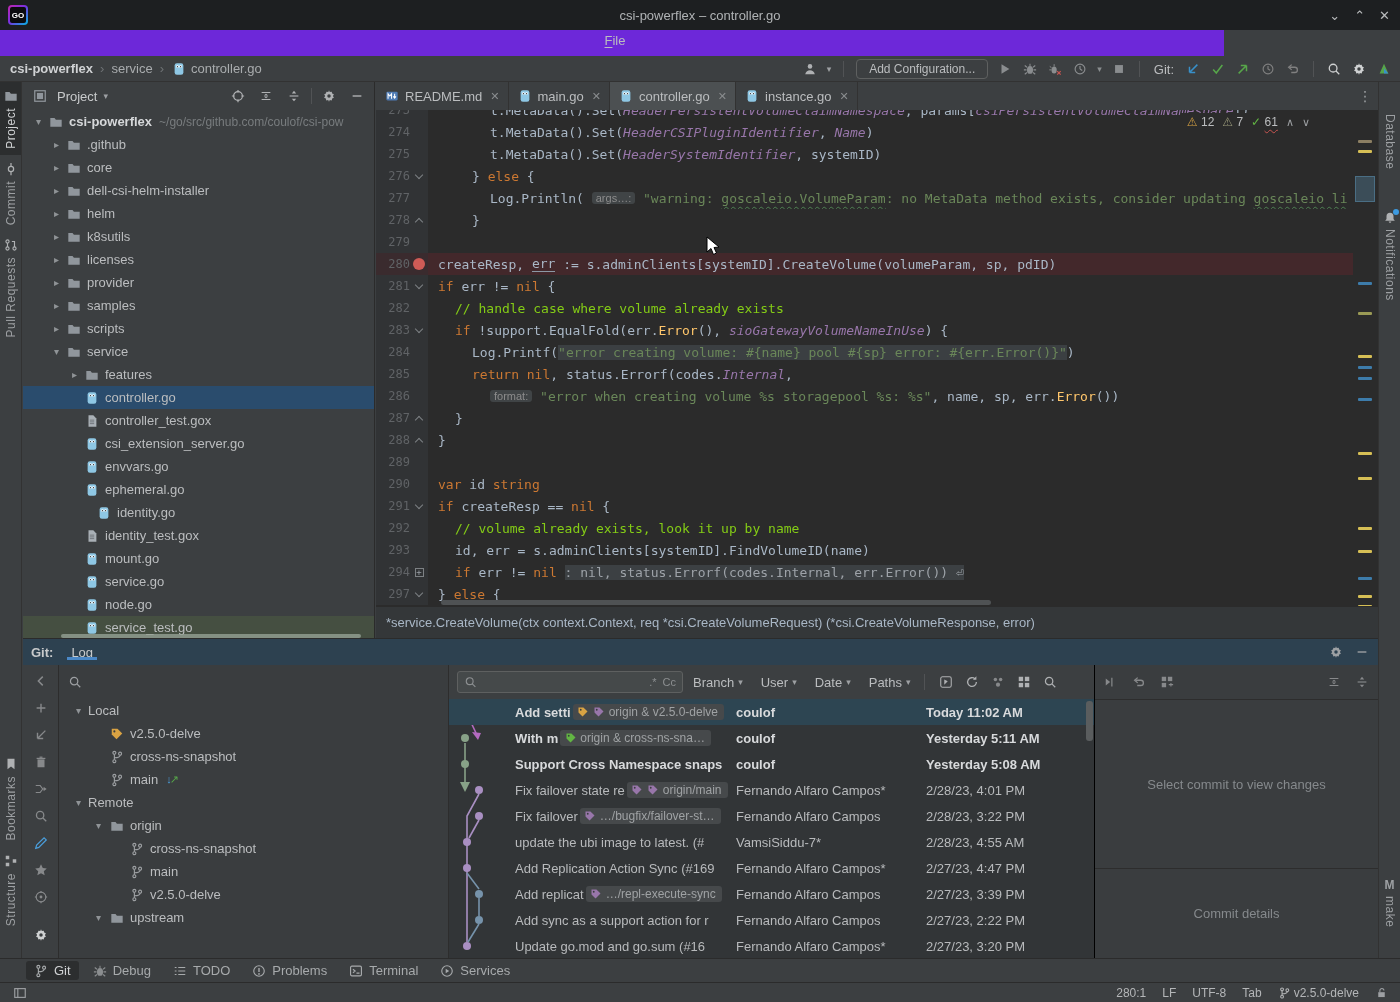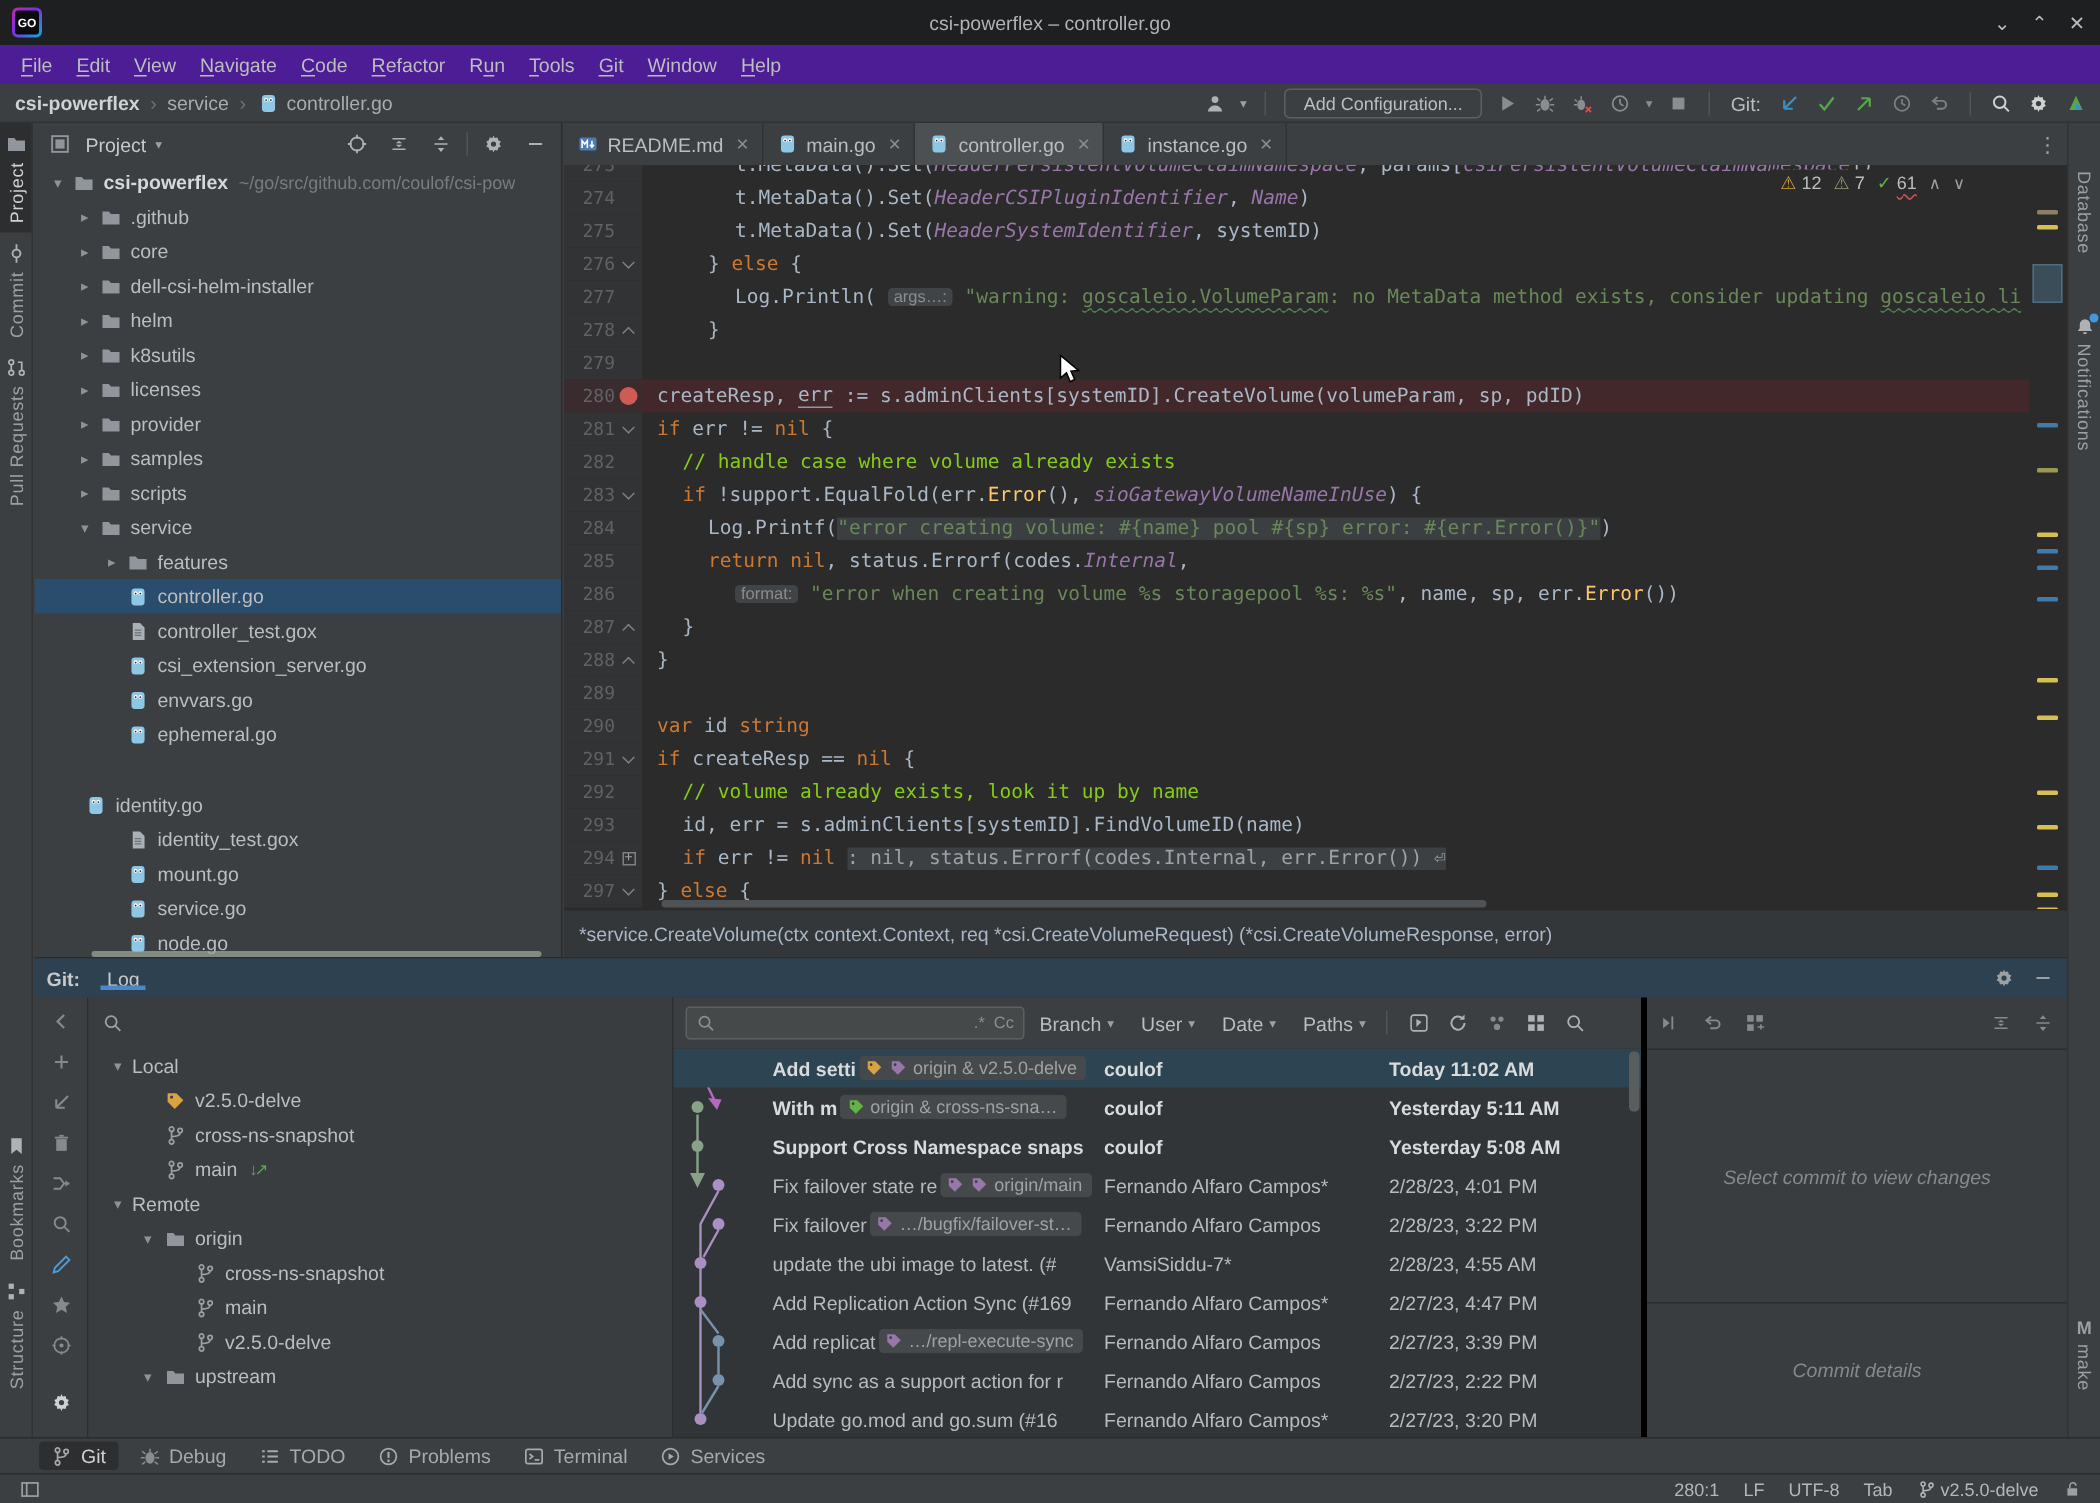--- a/index.html
+++ b/index.html
@@ -16,21 +16,21 @@
   #titlebar { left:0; top:0; width:1400px; height:30px; background:#1d1f21; display:flex; align-items:center; }
   #golog { width:20px; height:20px; margin-left:8px; border-radius:4px;
            background:linear-gradient(135deg,#c426ad,#7b2fe0 45%,#00b5e0); padding:2px; }
   #golog > div { width:100%; height:100%; background:#0b0b0f; border-radius:2px; color:#fff;
                  font-size:8px; font-weight:bold; display:flex; align-items:center; justify-content:center; }
   #wintitle { position:absolute; left:0; right:0; text-align:center; color:#b0b3b5; font-size:13px; }
   #wincontrols { position:absolute; right:10px; top:0; height:30px; display:flex; gap:14px; align-items:center; color:#b9bbbd; font-size:13px; }
   #wincontrols span { cursor:default; }
 
   
-  #menubar { left:0; top:30px; width:1400px; height:26px; display:flex; align-items:center; padding-left:6px; background:#4c1d95; }
+  #menubar { left:0; top:30px; width:1224px; height:26px; display:flex; align-items:center; padding-left:6px; background:#6d28d9;flex-direction:column; }
   .menu-item { padding:3px 8px; color:#bbbdbf; }
   .menu-item u { text-underline-offset:2px; }
 
   
   #navbar { left:0; top:56px; width:1400px; height:26px; background:#3c3f41; border-bottom:1px solid #323232; display:flex; align-items:center; }
   #breadcrumbs { display:flex; align-items:center; margin-left:10px; gap:4px; color:#a9acae; }
   .crumb-sep { color:#6e7275; margin:0 3px; }
   #nav-actions { position:absolute; right:8px; top:0; height:26px; display:flex; align-items:center; gap:9px; }
   .tb-sep { width:1px; height:16px; background:#515355; margin:0 3px; }
   #add-config { border:1px solid #5e6060; border-radius:4px; height:20px; padding:0 12px; display:flex; align-items:center; color:#bbbdbf; background:transparent; font-size:12px; }
@@ -130,21 +130,21 @@
   .crow.sel { background:#2d4552;justify-content:space-between; }
   .crow .msg { white-space:nowrap; overflow:hidden; flex:none; }
   .crow.bold .msg, .crow.bold .auth, .crow.bold .date { font-weight:bold; color:#d8dadc; }
   .chip { display:flex; align-items:center; gap:3px; background:#46494b; border-radius:3px; padding:1px 6px 1px 4px; margin-left:2px; color:#9fa2a4; font-size:12px; white-space:nowrap; }
   .chip .ico { width:13px; height:13px; } .chip .ico svg { width:12px; height:12px; }
   .crow .flex1 { flex:1; }
   .crow .auth { width:190px; flex:none; white-space:nowrap; overflow:hidden; }
   .crow .date { width:168px; flex:none; white-space:nowrap; }
   #commitgraph { position:absolute; left:6px; top:0; }
   #commit-vscroll { position:absolute; right:1px; top:2px; width:7px; height:40px; background:#5a5d5e; border-radius:3px; }
-  #detailcol { width:284px; flex:none; background:#3a3d3f; border-left:4px solid #000000; display:flex; flex-direction:column;font-style:italic; }
+  #detailcol { width:284px; flex:none; background:#3a3d3f; border-left:1px solid #000000; display:flex; flex-direction:column; }
   #detail-toolbar { height:34px; display:flex; align-items:center; padding:0 8px; gap:12px; flex:none; }
   #detail-toolbar .right { margin-left:auto; display:flex; gap:12px; }
   #detail-empty { flex:1; display:flex; align-items:center; justify-content:center; color:#85898c; border-top:1px solid #2d2d2d; }
   #detail-details { height:90px; flex:none; border-top:1px solid #2d2d2d; display:flex; align-items:center; justify-content:center; color:#85898c; }
 
   
   #bottombar { left:0; top:958px; width:1400px; height:24px; background:#3c3f41; border-top:1px solid #2b2b2b; display:flex; align-items:center; padding-left:26px; gap:6px; }
   .btab { display:flex; align-items:center; gap:6px; padding:2px 8px; color:#a7aaac; border-radius:3px; }
   .btab.active { background:#2c2e2f; color:#d0d2d4; }
   #statusbar { left:0; top:982px; width:1400px; height:20px; background:#3c3f41; border-top:1px solid #2b2b2b; display:flex; align-items:center; font-size:12px; color:#b4b6b8; padding:0 12px; }
@@ -557,21 +557,21 @@
             <svg viewBox="0 0 16 16">
               <rect x="3" y="1.5" width="10" height="13" rx="2.6" fill="#8ec7e4"></rect>
               <circle cx="6.2" cy="5.2" r="1.5" fill="#fff"></circle>
               <circle cx="9.8" cy="5.2" r="1.5" fill="#fff"></circle>
               <circle cx="6.2" cy="5.4" r=".7" fill="#24282b"></circle>
               <circle cx="9.8" cy="5.4" r=".7" fill="#24282b"></circle>
             </svg>
           </span>
     <span>ephemeral.go</span>
         </div>
-        <div class="trow" style="padding-left:18px;margin-top:24px;">
+        <div class="trow" style="padding-left:58px;">
     <span class="chev"></span>
     <span class="ico ">
             <svg viewBox="0 0 16 16">
               <rect x="3" y="1.5" width="10" height="13" rx="2.6" fill="#8ec7e4"></rect>
               <circle cx="6.2" cy="5.2" r="1.5" fill="#fff"></circle>
               <circle cx="9.8" cy="5.2" r="1.5" fill="#fff"></circle>
               <circle cx="6.2" cy="5.4" r=".7" fill="#24282b"></circle>
               <circle cx="9.8" cy="5.4" r=".7" fill="#24282b"></circle>
             </svg>
           </span>

